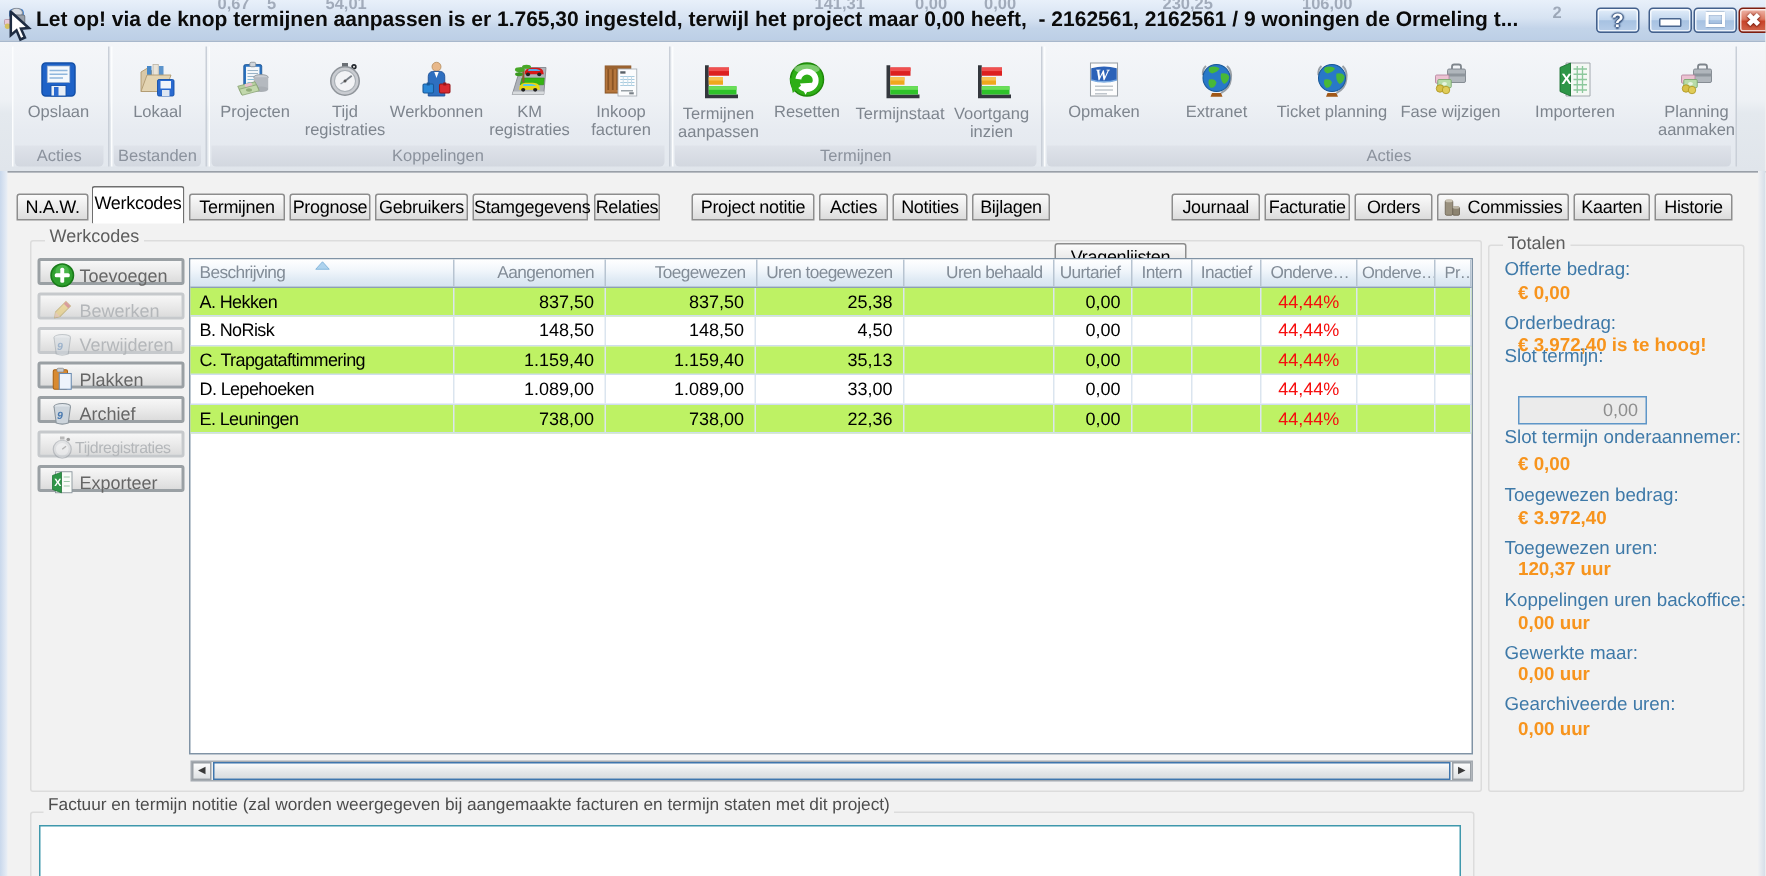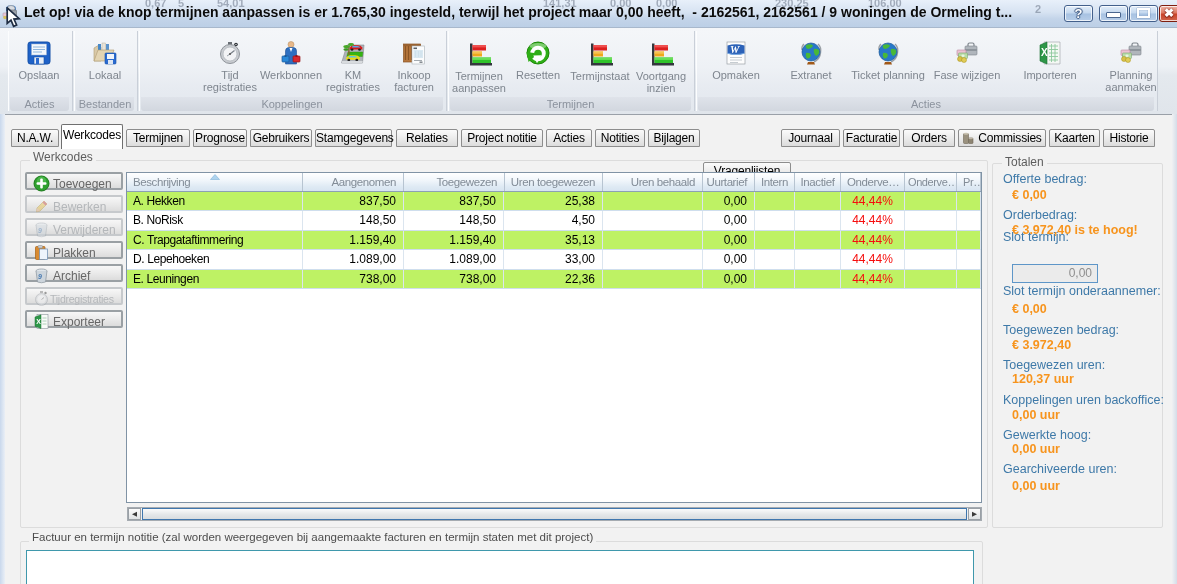--- a/index.html
+++ b/index.html
@@ -117,20 +117,34 @@
 <div class="ri" style="left:105px;"><svg width="26" height="26" viewBox="0 0 26 26">
         <path d="M2 8 L7 5 L9 7 L9 21 L2 21 Z" fill="#d9c9a8" stroke="#b09a70" stroke-width=".6"></path>
         <rect x="6" y="4" width="3" height="12" fill="#4788c8"></rect>
         <rect x="10" y="3" width="3.5" height="13" fill="#e8e4da" stroke="#b8b0a0" stroke-width=".5"></rect>
         <rect x="14" y="4" width="3" height="12" fill="#5c94cc"></rect>
         <path d="M2 21 L6 10 L22 10 L18 21 Z" fill="#e3d4b2" stroke="#b09a70" stroke-width=".6"></path>
         <rect x="13" y="13" width="11" height="11" rx="1" fill="#2a6ad0" stroke="#1450a8" stroke-width=".6"></rect>
         <rect x="15" y="14" width="7" height="5" fill="#f0f4fa"></rect>
         <rect x="16" y="20" width="5" height="4" fill="#dde6f2"></rect>
       </svg>Lokaal</div>
+<div class="ri" style="left:170px;"><svg width="26" height="26" viewBox="0 0 26 26">
+        <rect x="5.5" y="3" width="12" height="15" rx="1.2" fill="#2a72c0" stroke="#1a5090" stroke-width=".5"></rect>
+        <rect x="7" y="4.5" width="9" height="12" fill="#f4f7fa"></rect>
+        <path d="M8 7 L15 7 M8 9 L15 9 M8 11 L15 11" stroke="#9ab4c8" stroke-width=".8"></path>
+        <path d="M8 13 L15 13 M8 15 L15 15" stroke="#88c0dc" stroke-width=".8"></path>
+        <rect x="9.5" y="1.5" width="4" height="3" rx="1" fill="#d0d6dc" stroke="#80888e" stroke-width=".5"></rect>
+        <ellipse cx="17" cy="11.5" rx="4.8" ry="1.8" fill="#c8ccd1" stroke="#8a9096" stroke-width=".5"></ellipse>
+        <path d="M12.2 11.5 L12.2 19.5 L21.8 19.5 L21.8 11.5" fill="#b4b9bf"></path>
+        <ellipse cx="17" cy="19.5" rx="4.8" ry="1.8" fill="#a9aeb4"></ellipse>
+        <path d="M1.5 17.5 L13 14.5 L15.5 19.5 L4 23 Z" fill="#b8d0a0" stroke="#85a070" stroke-width=".5"></path>
+        <path d="M6 16.2 L10.5 15 L12.5 19.2 L7.8 20.6 Z" fill="#e8c2ce"></path>
+        <path d="M2.5 19.5 L14 16.5 L15.8 20.5 L4.5 23.5 Z" fill="#c2d8ac" stroke="#85a070" stroke-width=".5"></path>
+        <ellipse cx="9" cy="20" rx="2" ry="1.1" fill="#90ac78"></ellipse>
+      </svg>Projecten</div>
 <div class="ri" style="left:230px;"><svg width="26" height="26" viewBox="0 0 26 26">
         <rect x="11" y="2" width="4" height="3" fill="#6a6f75"></rect>
         <circle cx="19" cy="4.5" r="1.8" fill="#23282e"></circle>
         <circle cx="19" cy="4.5" r=".7" fill="#e8e8e8"></circle>
         <circle cx="13" cy="14" r="9.5" fill="#c9ccd1"></circle>
         <circle cx="13" cy="14" r="9.5" fill="none" stroke="#8f949a" stroke-width="1"></circle>
         <circle cx="13" cy="14" r="7" fill="#f2f3f5" stroke="#aab0b6" stroke-width=".7"></circle>
         <path d="M13 14 L17.5 10.5" stroke="#7a8088" stroke-width="1.2"></path>
         <path d="M13 14 L10 16" stroke="#99a0a8" stroke-width="1"></path>
         <circle cx="13" cy="14" r="1" fill="#555"></circle>
@@ -263,21 +277,21 @@
       </svg>Planning<br>aanmaken</div>
 </div>
 <div class="abs" id="tabrow">
     <div id="tabline"></div>
 <div class="tab" style="left:11px;width:48px;">N.A.W.</div>
 <div class="tab tabsel" style="left:61px;width:62px;">Werkcodes</div>
 <div class="tab" style="left:126px;width:64px;">Termijnen</div>
 <div class="tab" style="left:193px;width:54px;">Prognose</div>
 <div class="tab" style="left:250px;width:62px;">Gebruikers</div>
 <div class="tab" style="left:315px;width:77px;">Stamgegevens</div>
-<div class="tab" style="left:396px;width:62px;">Relaties</div>
+<div class="tab" style="left:396px;width:44px;">Relaties</div>
 <div class="tab" style="left:461px;width:82px;">Project notitie</div>
 <div class="tab" style="left:546px;width:46px;">Acties</div>
 <div class="tab" style="left:595px;width:50px;">Notities</div>
 <div class="tab" style="left:648px;width:52px;">Bijlagen</div>
 <div class="tab" style="left:703px;width:88px;margin-top:33px;">Vragenlijsten</div>
 <div class="tab" style="left:781px;width:59px;">Journaal</div>
 <div class="tab" style="left:843px;width:57px;">Facturatie</div>
 <div class="tab" style="left:903px;width:52px;">Orders</div>
 <div class="tab" style="left:958px;width:88px;"><svg width="13" height="12" viewBox="0 0 13 12" style="vertical-align:-2px;margin-right:3px;">
         <rect x="1.5" y="1.5" width="5" height="10" rx="1" fill="#9a917e" stroke="#6f6757" stroke-width=".6"></rect>
@@ -451,20 +465,20 @@
 <div class="abs tv" style="top:223px;">€ 3.972,40 is te hoog!</div>
 <div class="abs tl" style="top:230px;">Slot termijn:</div>
 <div class="abs tl" style="top:284px;">Slot termijn onderaannemer:</div>
 <div class="abs tv" style="top:302px;">€ 0,00</div>
 <div class="abs tl" style="top:323px;">Toegewezen bedrag:</div>
 <div class="abs tv" style="top:338px;">€ 3.972,40</div>
 <div class="abs tl" style="top:358px;">Toegewezen uren:</div>
 <div class="abs tv" style="top:372px;">120,37 uur</div>
 <div class="abs tl" style="top:393px;">Koppelingen uren backoffice:</div>
 <div class="abs tv" style="top:408px;">0,00 uur</div>
-<div class="abs tl" style="top:428px;">Gewerkte hoog:</div>
+<div class="abs tl" style="top:428px;">Gewerkte maar:</div>
 <div class="abs tv" style="top:442px;">0,00 uur</div>
 <div class="abs tl" style="top:462px;">Gearchiveerde uren:</div>
 <div class="abs tv" style="top:479px;">0,00 uur</div>
 <div class="abs" style="left:1012px;top:264px;width:79px;height:17px;background:#ebebeb;border:1px solid #5e96c8;text-align:right;font-size:12px;color:#8e8e8e;line-height:17px;padding-right:5px;">0,00</div>
 </div>
 <div class="abs fs" style="left:20px;top:541px;width:961px;height:59px;"></div>
 <div class="abs fslabel" style="left:29px;top:531px;font-size:11.5px;color:#4d4d4d;">Factuur en termijn notitie (zal worden weergegeven bij aangemaakte facturen en termijn staten met dit project)</div>
 <div class="abs" style="left:26px;top:550px;width:946px;height:40px;background:#fff;border:1px solid #3f98ac;"></div>
 </body></html>

